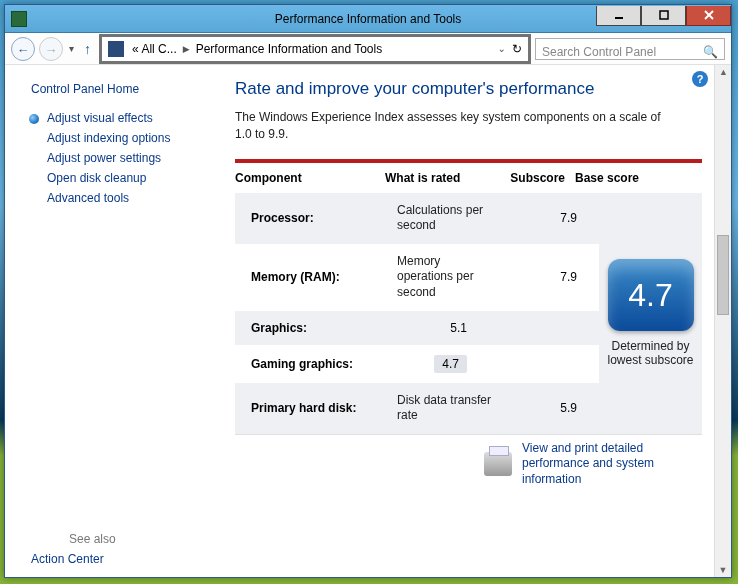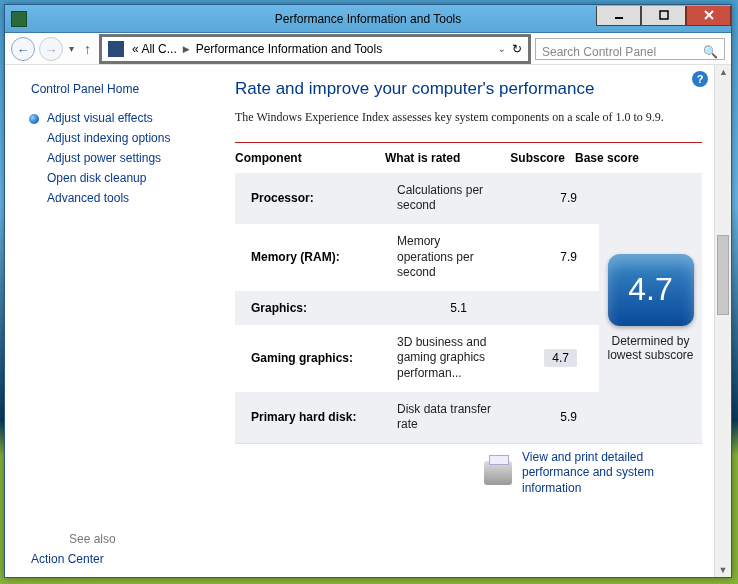--- a/index.html
+++ b/index.html
@@ -161,24 +161,24 @@
     background: #2a7aca; color: #fff;
     font-size: 11px; font-weight: bold;
     display:flex; align-items:center; justify-content:center;
   }
   h1.page-title {
     color: #003a8a;
     font-weight: 400;
     font-size: 17px;
     margin-bottom: 10px;
   }
-  .desc { color: #222; margin-bottom: 16px; line-height: 1.4; max-width: 440px; font-family: Liberation Serif, serif;}
+  .desc { color: #222; margin-bottom: 16px; line-height: 1.4; max-width: 440px;}
   .table-hdr {
     display: flex;
-    border-top: 1px solid #b91c1c;
+    border-top: 4px solid #b91c1c;
     padding: 8px 0;
     font-weight: bold;
     justify-content: flex-end;
   }
   .col-comp { width: 150px; padding-right:8px;}
   .col-rated { width: 110px; padding-right:8px; font-weight: normal;}
   .table-hdr .col-rated { font-weight: bold;}
   .col-sub { width: 80px; text-align: right; padding-right:10px;}
   .col-base { flex: 1; }
   .table-hdr .col-comp, .table-hdr .col-sub, .table-hdr .col-base { font-weight: bold;}
@@ -336,21 +336,20 @@
               <div class="col-comp">Memory (RAM):</div>
               <div class="col-rated">Memory operations per second</div>
               <div class="col-sub">7.9</div>
             </div>
             <div class="row shade">
               <div class="col-comp">Graphics:</div>
               <div class="col-sub">5.1</div>
             </div>
             <div class="row">
               <div class="col-comp">Gaming graphics:</div>
-              <div class="col-rated">3D business and gaming graphics performan...</div>
               <div class="col-sub"><span class="sub-h">4.7</span></div>
             </div>
             <div class="row shade">
               <div class="col-comp">Primary hard disk:</div>
               <div class="col-rated">Disk data transfer rate</div>
               <div class="col-sub">5.9</div>
             </div>
           </div>
         <div class="base-cell">
           <div class="base-badge">4.7</div>

